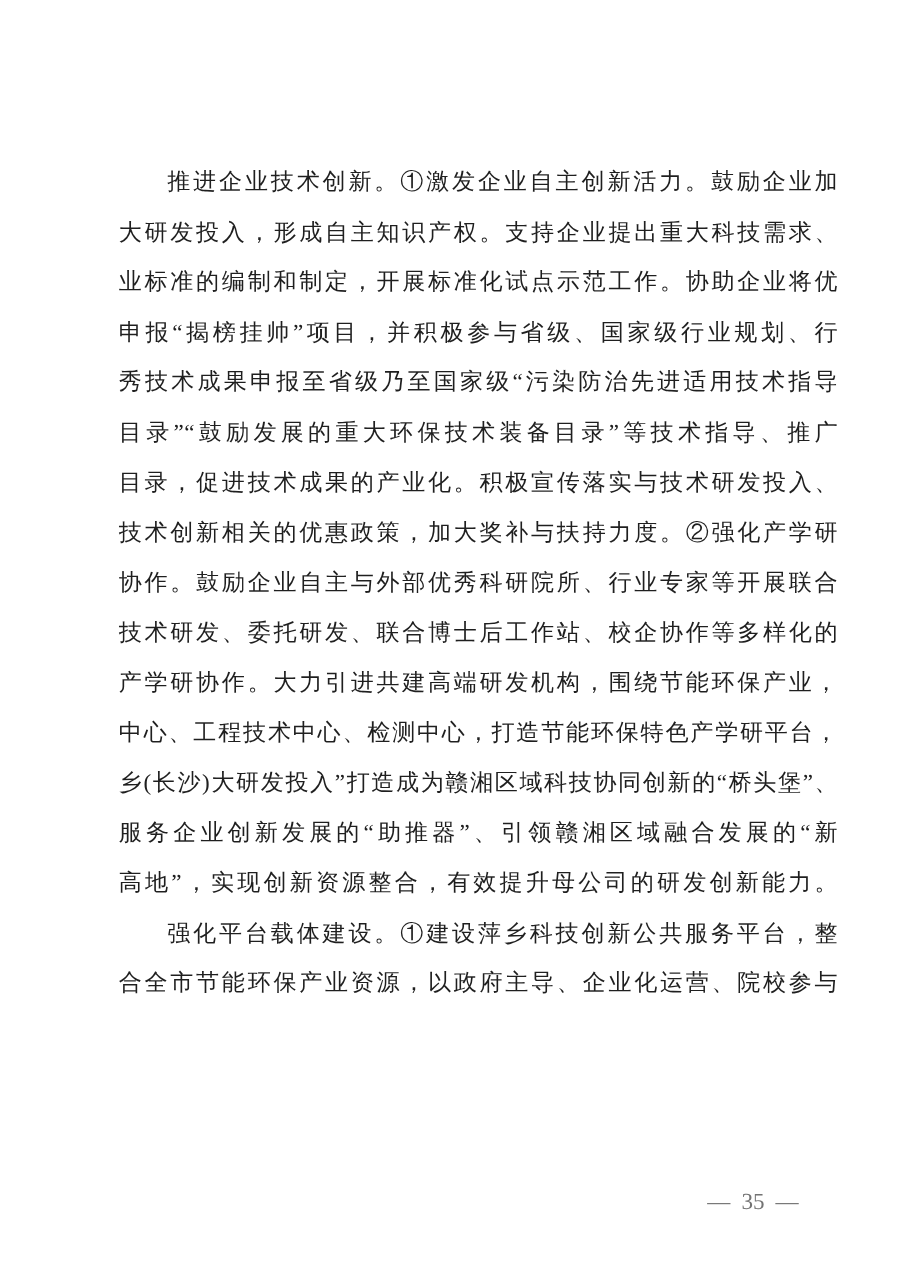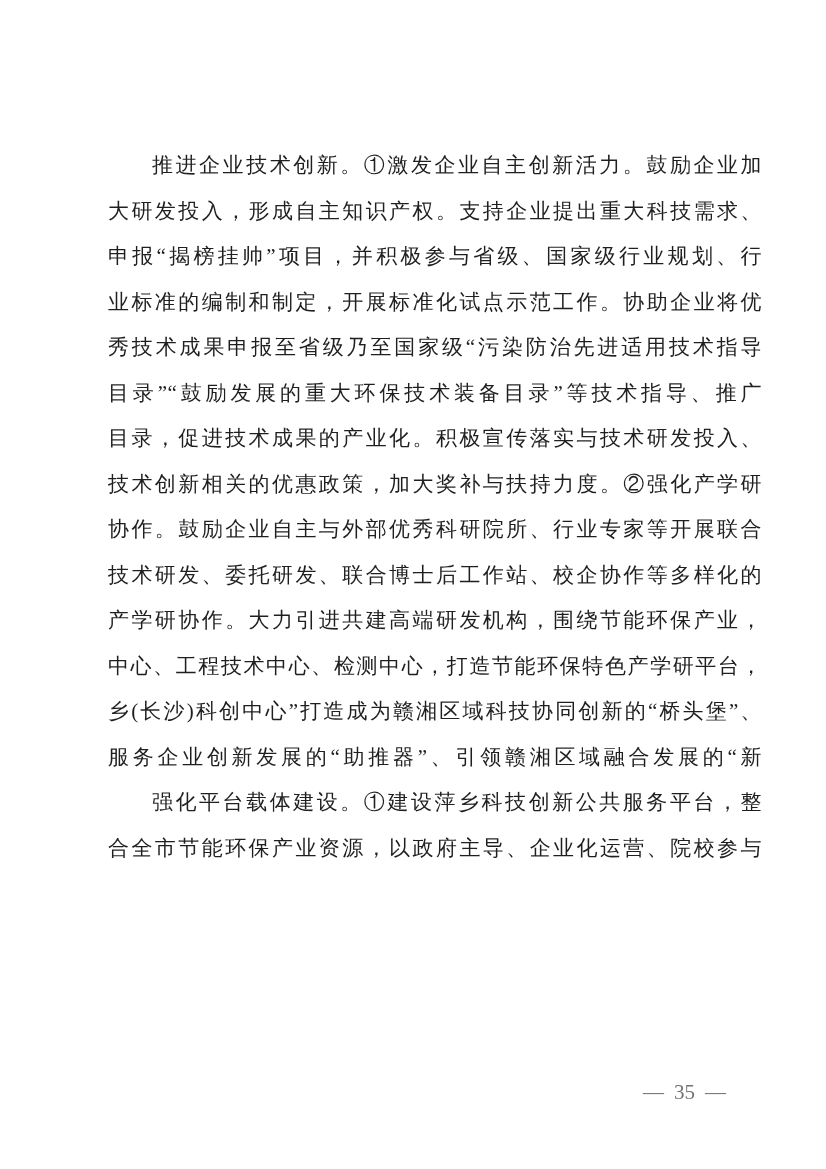--- a/index.html
+++ b/index.html
@@ -53,32 +53,33 @@
 </head>
 <body>
 
 <div class="page">
 
   <div class="doc-body">
 
     <div>
       <div class="text-line first-line">推进企业技术创新。①激发企业自主创新活力。鼓励企业加</div>
       <div class="text-line">大研发投入，形成自主知识产权。支持企业提出重大科技需求、</div>
+      <div class="text-line">业标准的编制和制定，开展标准化试点示范工作。协助企业将优</div>
       <div class="text-line">申报“揭榜挂帅”项目，并积极参与省级、国家级行业规划、行</div>
-      <div class="text-line">业标准的编制和制定，开展标准化试点示范工作。协助企业将优</div>
       <div class="text-line">秀技术成果申报至省级乃至国家级“污染防治先进适用技术指导</div>
       <div class="text-line">目录”“鼓励发展的重大环保技术装备目录”等技术指导、推广</div>
       <div class="text-line">目录，促进技术成果的产业化。积极宣传落实与技术研发投入、</div>
       <div class="text-line">技术创新相关的优惠政策，加大奖补与扶持力度。②强化产学研</div>
       <div class="text-line">协作。鼓励企业自主与外部优秀科研院所、行业专家等开展联合</div>
       <div class="text-line">技术研发、委托研发、联合博士后工作站、校企协作等多样化的</div>
       <div class="text-line">产学研协作。大力引进共建高端研发机构，围绕节能环保产业，</div>
       <div class="text-line">中心、工程技术中心、检测中心，打造节能环保特色产学研平台，</div>
-      <div class="text-line">乡(长沙)科创中心”打造成为赣湘区域科技协同创新的“桥头堡”、</div>
+      <div class="text-line">乡(长沙)大研发投入”打造成为赣湘区域科技协同创新的“桥头堡”、</div>
       <div class="text-line">服务企业创新发展的“助推器”、引领赣湘区域融合发展的“新</div>
+      <div class="text-line">高地”，实现创新资源整合，有效提升母公司的研发创新能力。</div>
     </div>
 
     <div>
       <div class="text-line first-line">强化平台载体建设。①建设萍乡科技创新公共服务平台，整</div>
       <div class="text-line">合全市节能环保产业资源，以政府主导、企业化运营、院校参与</div>
     </div>
 
   </div>
 
   <div class="page-footer">

